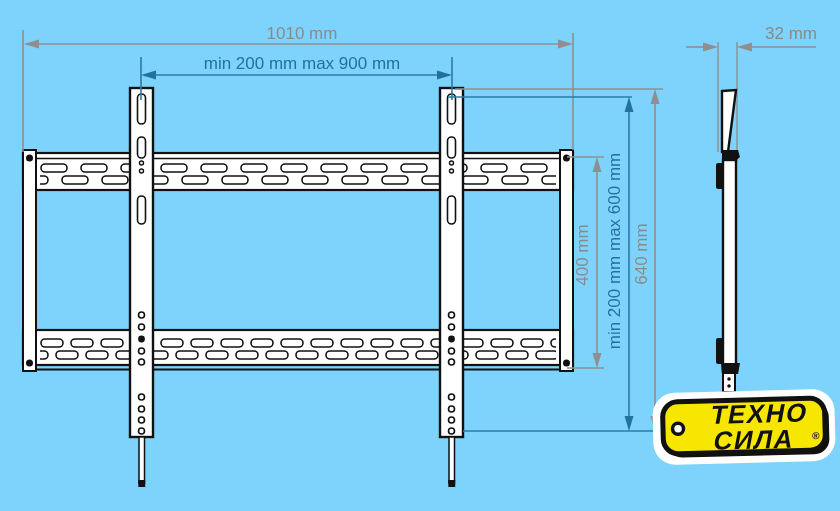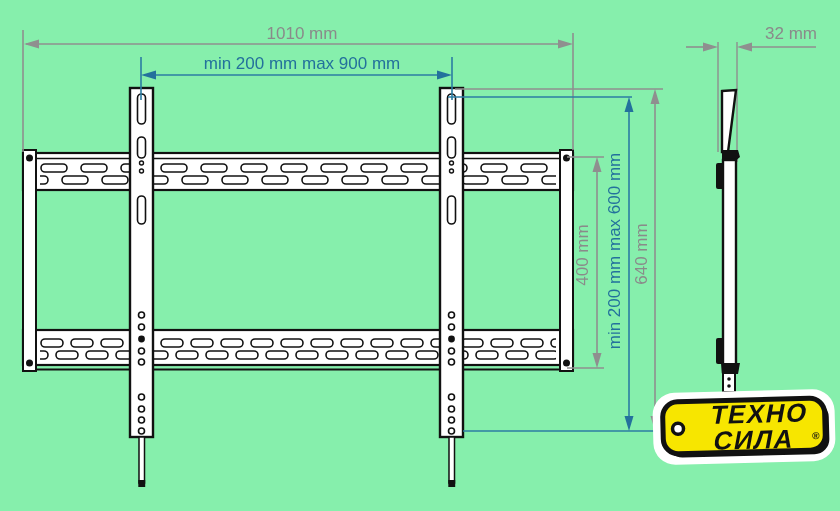--- a/index.html
+++ b/index.html
@@ -1,16 +1,16 @@
 <!DOCTYPE html>
 <html><head>
 <meta charset="utf-8">
 <style>
   html,body{margin:0;padding:0;background:#ffffff;}
-  .stage{position:relative;width:840px;height:511px;background:#86efac;overflow:hidden;
+  .stage{position:relative;width:840px;height:511px;background:#7dd3fc;overflow:hidden;
          font-family:"Liberation Sans", sans-serif;}
   svg{display:block;}
   text{font-family:"Liberation Sans","DejaVu Sans",sans-serif;}
   .dimtext{font-size:17px;}
   .logotext{font-weight:bold;letter-spacing:1.5px;}
 </style>
 </head>
 <body>
 
 <div class="stage">

